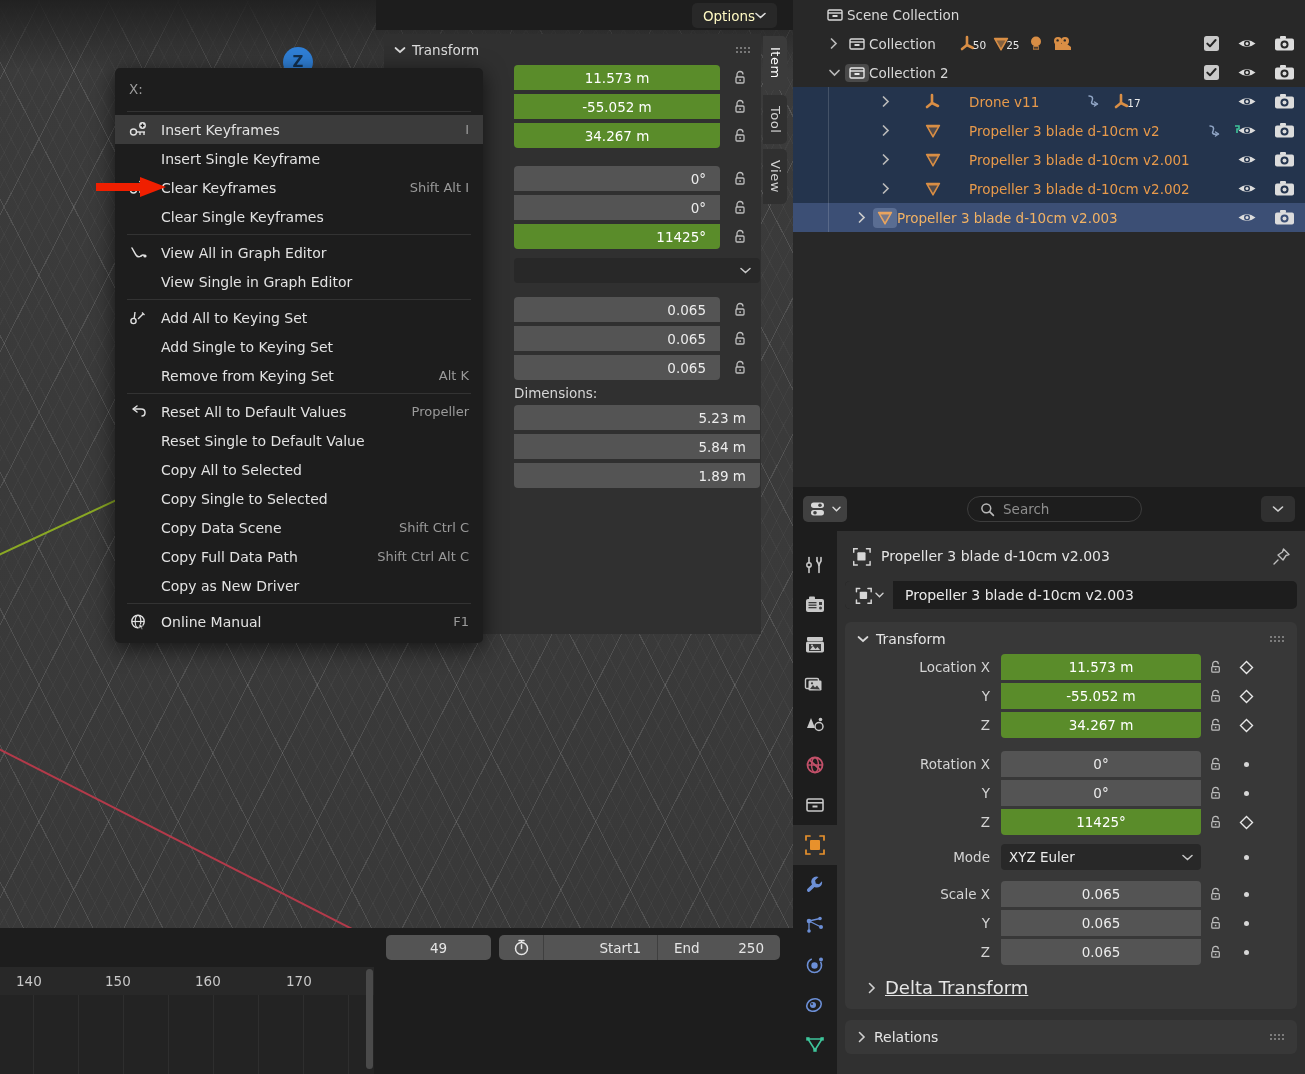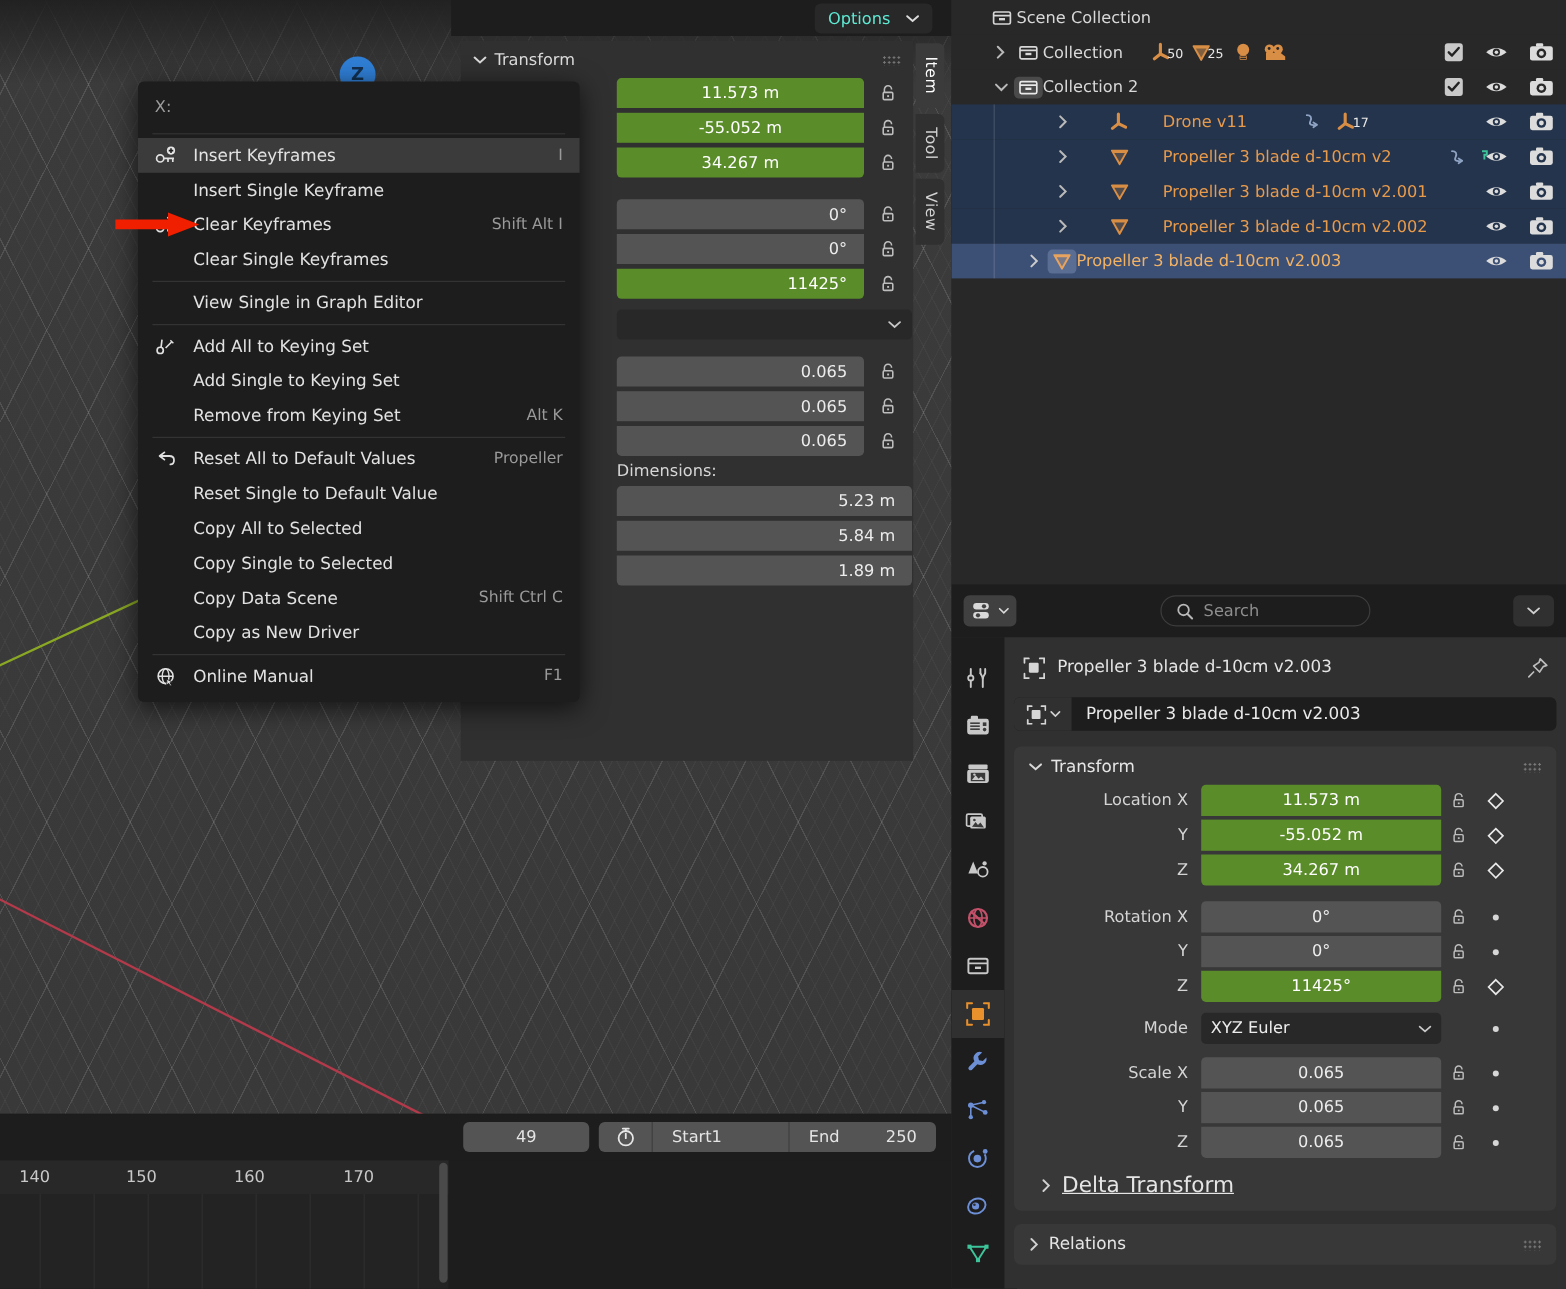--- a/index.html
+++ b/index.html
@@ -53,22 +53,22 @@
   }
 
   
   #vp-header {
     position: absolute; left: 376px; top: 0; width: 417px; height: 30px;
     background: #1d1d1d;
   }
   #options-btn {
     position: absolute; right: 16px; top: 3px; height: 25px;
     background: #282828; border-radius: 5px;
-    display: flex; align-items: center; gap: 13px;
-    padding: 0 11px; font-size: 13.5px; color: #5eead4;
+    display: flex; align-items: center; gap: 0;
+    padding: 0 11px; font-size: 13.5px; color: #fef9c3;
   }
 
   
   #npanel {
     position: absolute; left: 384px; top: 34px; width: 377px; height: 600px;
     background: #303030;
   }
   .panel-head {
     display: flex; align-items: center; gap: 6px;
     padding: 8px 10px 6px 10px; font-size: 13.5px; color: #dcdcdc;
@@ -476,20 +476,31 @@
     </div>
     <div class="ctx-item">
       <span class="ctx-ico"></span>
       <span class="ctx-label">Clear Single Keyframes</span>
       <span class="ctx-key"></span>
     </div>
 
     <div class="ctx-sep"></div>
 
     <div class="ctx-item">
+      <span class="ctx-ico">
+        <svg width="20" height="18" viewBox="0 0 20 18">
+            <path d="M3 4 L7 11 Q9 14 12 12" stroke="#e0e0e0" stroke-width="1.5" fill="none" stroke-linecap="round"></path>
+            <path d="M12 12 Q14 10 16 12" stroke="#e0e0e0" stroke-width="1.5" fill="none" stroke-linecap="round"></path>
+            <circle cx="16" cy="12" r="1.6" fill="#e0e0e0"></circle>
+          </svg>
+      </span>
+      <span class="ctx-label">View All in Graph Editor</span>
+      <span class="ctx-key"></span>
+    </div>
+    <div class="ctx-item">
       <span class="ctx-ico"></span>
       <span class="ctx-label">View Single in Graph Editor</span>
       <span class="ctx-key"></span>
     </div>
 
     <div class="ctx-sep"></div>
 
     <div class="ctx-item">
       <span class="ctx-ico">
         <svg width="20" height="18" viewBox="0 0 20 18">
@@ -537,20 +548,25 @@
     </div>
     <div class="ctx-item">
       <span class="ctx-ico"></span>
       <span class="ctx-label">Copy Single to Selected</span>
       <span class="ctx-key"></span>
     </div>
     <div class="ctx-item">
       <span class="ctx-ico"></span>
       <span class="ctx-label">Copy Data Scene</span>
       <span class="ctx-key">Shift Ctrl C</span>
+    </div>
+    <div class="ctx-item">
+      <span class="ctx-ico"></span>
+      <span class="ctx-label">Copy Full Data Path</span>
+      <span class="ctx-key">Shift Ctrl Alt C</span>
     </div>
     <div class="ctx-item">
       <span class="ctx-ico"></span>
       <span class="ctx-label">Copy as New Driver</span>
       <span class="ctx-key"></span>
     </div>
 
     <div class="ctx-sep"></div>
 
     <div class="ctx-item">
@@ -579,21 +595,21 @@
       <div id="tl-range">
         <span class="tl-seg" style="width:44px; justify-content:center">
           <svg width="19" height="19" viewBox="0 0 19 19">
               <circle cx="9.5" cy="10.5" r="6" stroke="#e6e6e6" stroke-width="1.5" fill="none"></circle>
               <path d="M9.5 10.5 V6.8" stroke="#e6e6e6" stroke-width="1.5" stroke-linecap="round"></path>
               <path d="M7 2.5 H12" stroke="#e6e6e6" stroke-width="1.5" stroke-linecap="round"></path>
               <path d="M9.5 2.5 V4.5" stroke="#e6e6e6" stroke-width="1.5"></path>
             </svg>
         </span>
         <span class="tl-div"></span>
-        <span class="tl-seg" style="width:113px; justify-content:flex-start; padding:0 16px">
+        <span class="tl-seg" style="width:113px; justify-content:flex-end; padding:0 16px">
           <span>Start</span>
           <span>1</span>
         </span>
         <span class="tl-div"></span>
         <span class="tl-seg" style="flex:1; justify-content:space-between; padding:0 16px">
           <span>End</span>
           <span>250</span>
         </span>
       </div>
     </div>

